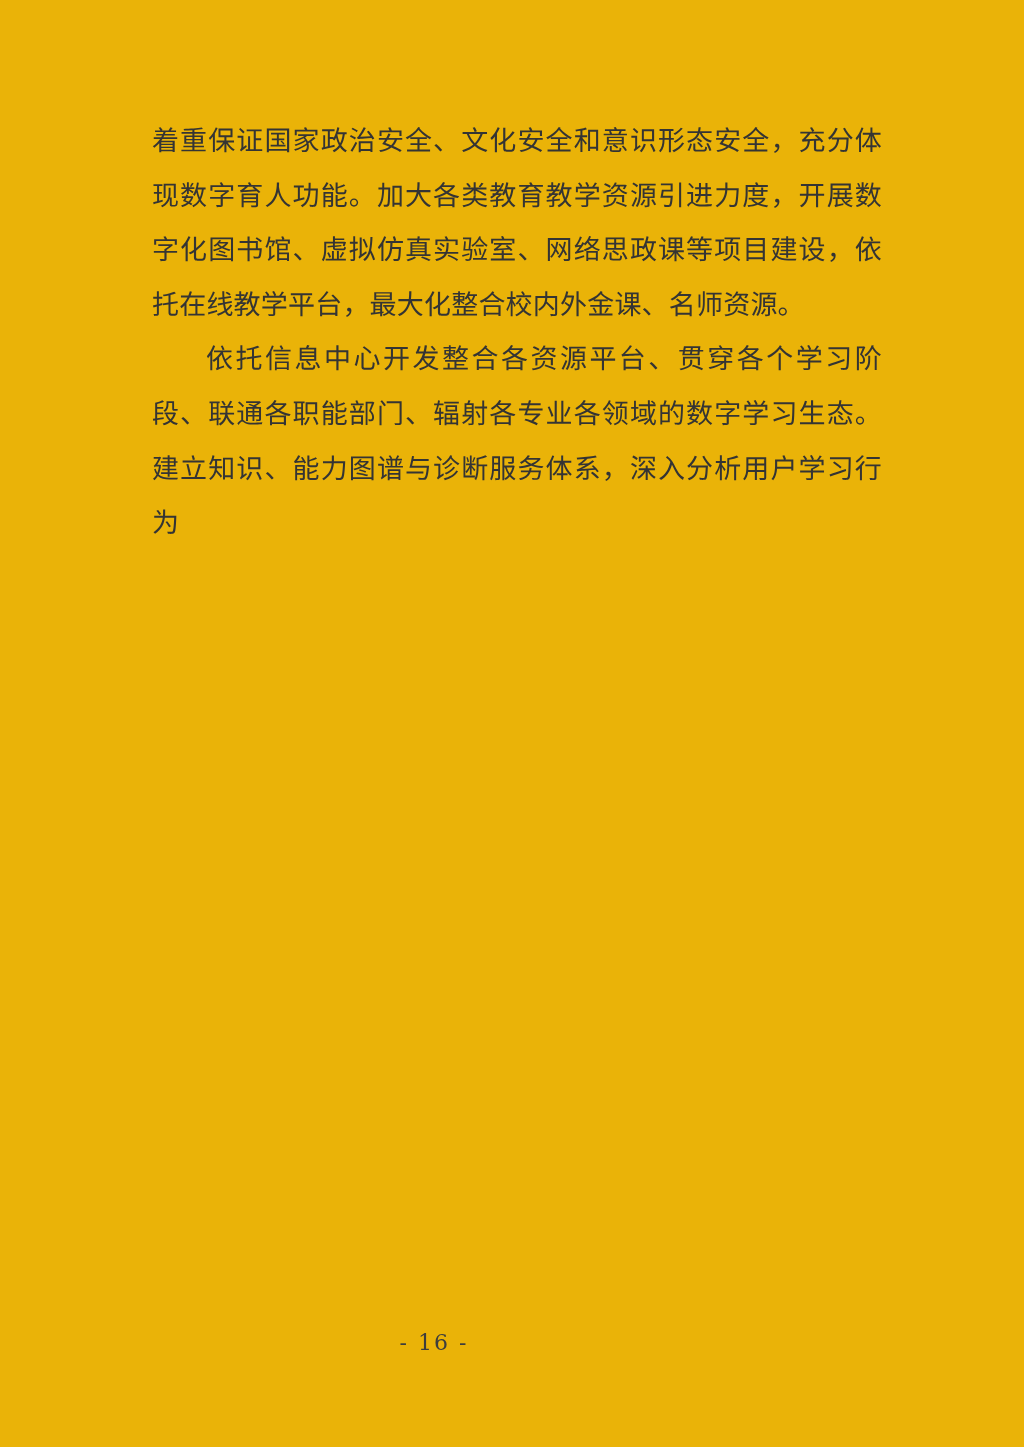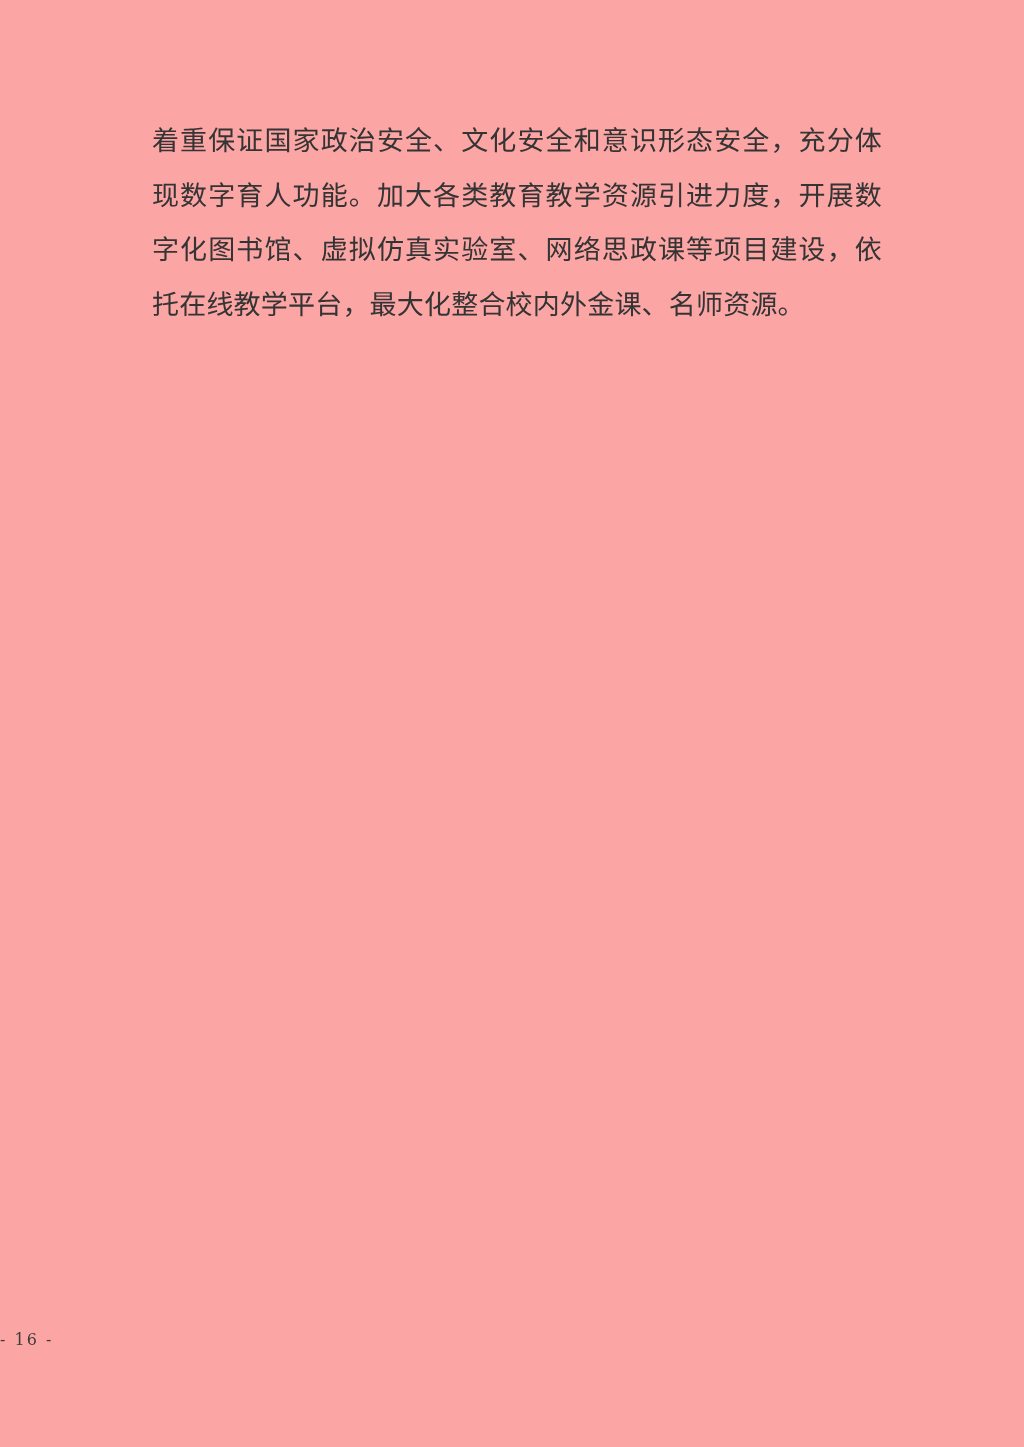--- a/index.html
+++ b/index.html
@@ -4,21 +4,21 @@
 <style>
   html, body {
     margin: 0;
     padding: 0;
     background: #ffffff;
   }
   .page {
     position: relative;
     width: 1024px;
     height: 1447px;
-    background: #fca5a5;
+    background: #eab308;
     overflow: hidden;
     font-family: "DejaVu Serif", "Liberation Serif", serif;
   }
   .doc-text {
     position: absolute;
     left: 152px;
     top: 114px;
     width: 730px;
     font-size: 27px;
     line-height: 54.6px;
@@ -40,28 +40,30 @@
   .doc-text p.heading {
     text-indent: 2em;
     font-weight: bold;
     color: #2c2c2c;
   }
   .page-footer {
     position: absolute;
     left: 0;
     top: 1330px;
     width: 868px;
-    font-size: 16px;
+    text-align: center;
+    font-size: 22px;
     letter-spacing: 2px;
     color: #3d3d3d;
   }
 </style>
 </head>
 <body>
 
 <div class="page">
   <div class="doc-text">
       <p class="body-noindent">着重保证国家政治安全、文化安全和意识形态安全，充分体现数字育人功能。加大各类教育教学资源引进力度，开展数字化图书馆、虚拟仿真实验室、网络思政课等项目建设，依托在线教学平台，最大化整合校内外金课、名师资源。</p>
+      <p class="body">依托信息中心开发整合各资源平台、贯穿各个学习阶段、联通各职能部门、辐射各专业各领域的数字学习生态。建立知识、能力图谱与诊断服务体系，深入分析用户学习行为</p>
     </div>
   <div class="page-footer">
     <span>- 16 -</span>
   </div>
 </div>
 
 </body></html>

